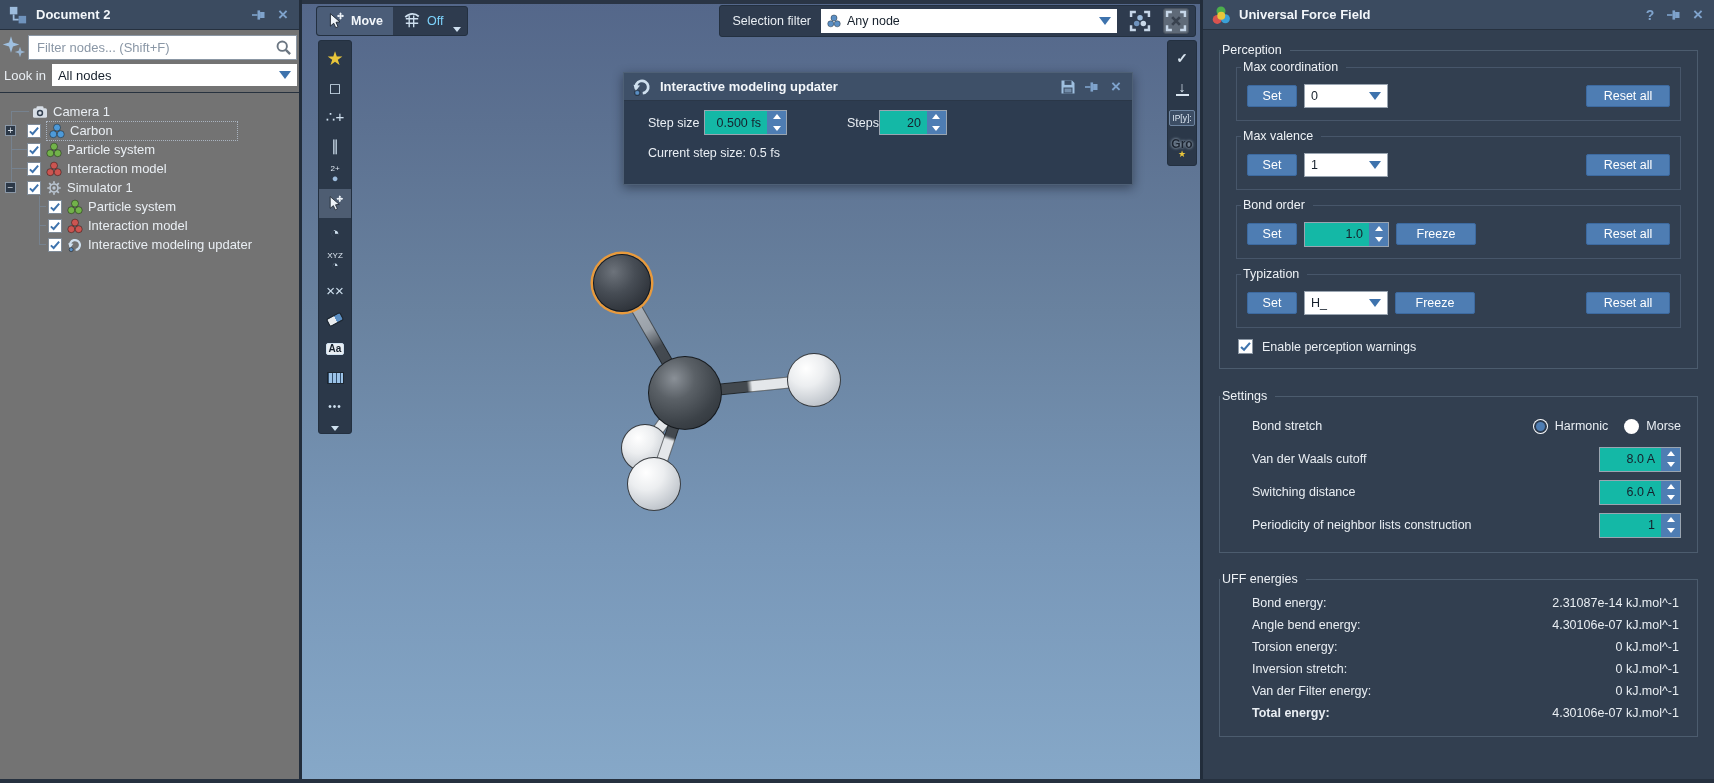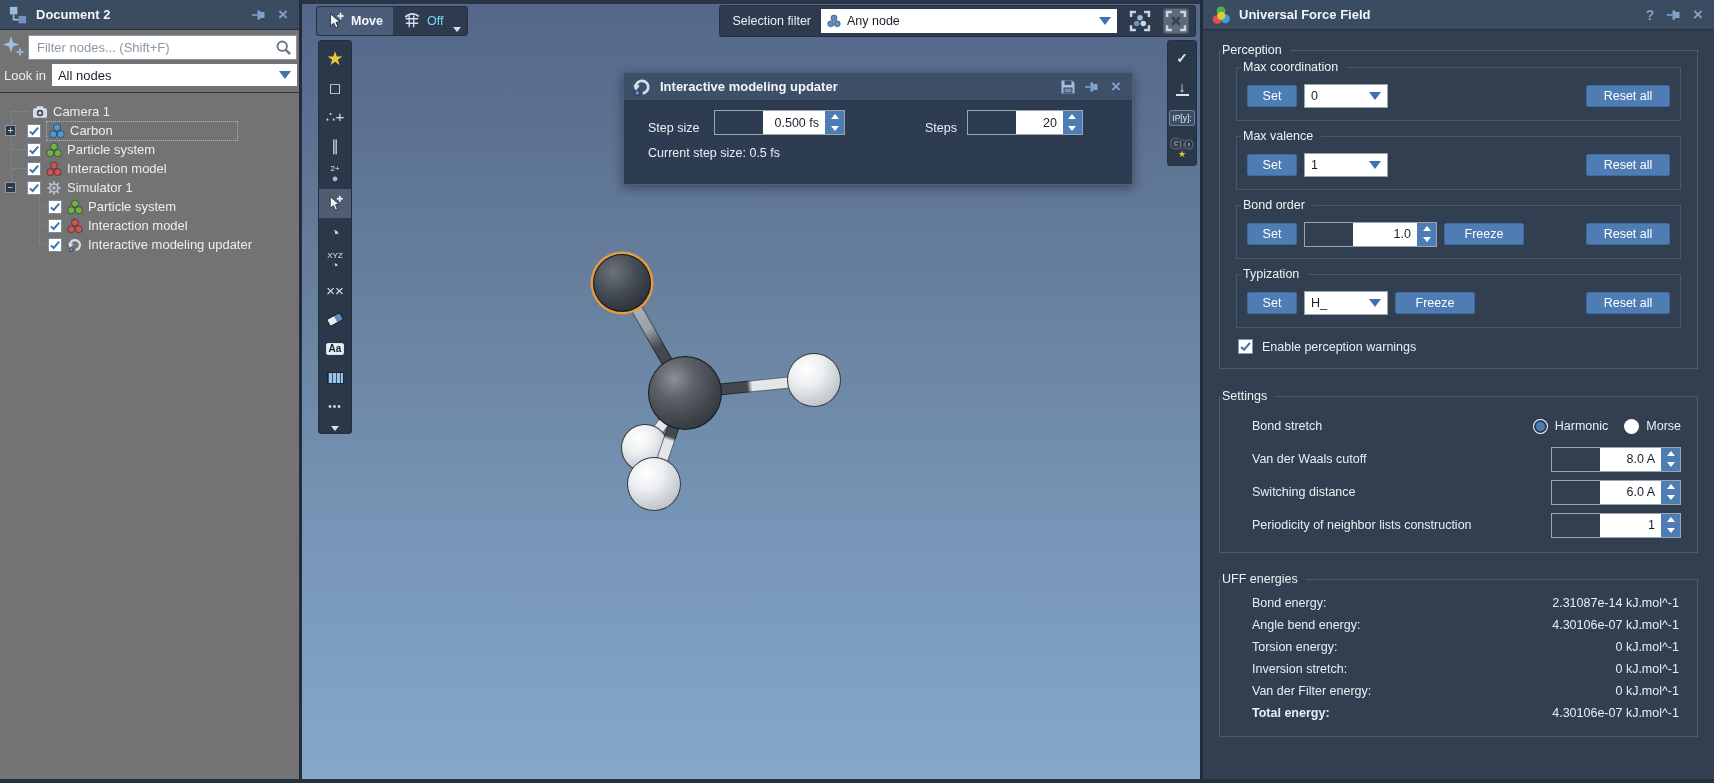--- a/index.html
+++ b/index.html
@@ -19,22 +19,22 @@
   .btn { height:22px; background:#4e7db3; color:#fff; border:1px solid #3d6aa0; border-radius:2px;
          display:flex; align-items:center; justify-content:center; font-size:12.5px; }
   .btn-set { width:50px; }
   .btn-freeze { width:80px; }
   .btn-reset { width:84px; margin-left:auto; }
   .combo { width:84px; height:24px; background:#fff; display:flex; align-items:center;
            padding:0 6px; color:#16202c; border:1px solid #9aa5b1; }
   .tri-dn { width:0; height:0; border-left:6px solid transparent; border-right:6px solid transparent;
             border-top:8px solid #3e73ad; margin-left:auto; }
   .spin { display:flex; height:25px; border:1px solid #9aa5b1; }
-  .spin .val { background:#ffffff; color:#16202c; display:flex; align-items:center;
-               justify-content:flex-end; padding:0 6px;margin-left:48px; }
+  .spin .val { background:#14b8a6; color:#16202c; display:flex; align-items:center;
+               justify-content:flex-end; padding:0 6px; }
   .spin .arrows { width:19px; background:#4e7db3; display:flex; flex-direction:column; }
   .spin .arrows .sa { flex:1; display:flex; align-items:center; justify-content:center; }
   .sa-up { width:0; height:0; border-left:4px solid transparent; border-right:4px solid transparent;
            border-bottom:5px solid #fff; }
   .sa-dn { width:0; height:0; border-left:4px solid transparent; border-right:4px solid transparent;
            border-top:5px solid #fff; }
   .group { position:relative; border:1px solid #4c5c6e; margin:0 16px; padding:16px 16px 12px; }
   .gtitle { position:absolute; top:-8px; left:0; background:#323f50; padding:0 8px 0 2px;
             color:#eef2f6; white-space:nowrap; }
   .sgroup { position:relative; border:1px solid #47566a; margin:0 0 15px; padding:15px 10px 11px; }
@@ -117,21 +117,21 @@
   .atom-c { background:radial-gradient(circle at 35% 30%,#8a9097 0%,#5b6167 30%,#3c4248 65%,#2a2f35 100%); }
   .atom-csel { background:radial-gradient(circle at 35% 30%,#6d737b 0%,#474d55 40%,#30353c 75%,#23272d 100%);
                box-shadow:0 0 0 2.5px #e89a3c; }
   .atom-h { background:radial-gradient(circle at 35% 28%,#ffffff 0%,#eceef0 35%,#c6cbd1 70%,#a8adb4 100%); }
 
   
   #updater { position:absolute; left:321px; top:72px; width:510px; height:113px;
              background:#2d3c50; border:1px solid #4e6076; box-shadow:0 3px 10px rgba(10,16,24,.45); }
   #updater .phead { background:#3e5068; height:28px; border-bottom:1px solid #2a3748; }
   #updater .body { padding:9px 0 0 24px; }
-  .uprow { display:flex; align-items:flex-end; gap:10px; }
+  .uprow { display:flex; align-items:center; gap:0; }
   .ulabel { width:56px; }
   .currtext { margin-top:11px; color:#e9eef3; }
 
   
   #right-panel { width:514px; background:#323f50; border-left:3px solid #222d3b; display:flex;
                  flex-direction:column; }
   #right-panel .phead { background:#3b4b60; }
   .wide-btn { height:23px; margin-top:5px; }
   .cbrow { display:flex; align-items:center; gap:9px; margin:11px 0 2px 2px; }
   .srow { display:flex; align-items:center; height:26px; margin-bottom:7px; }

